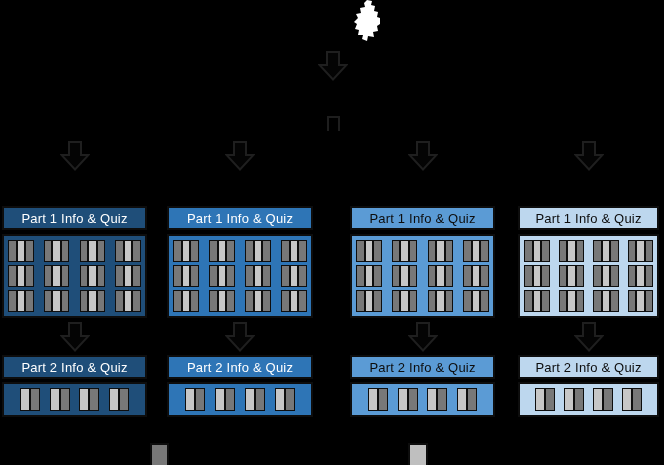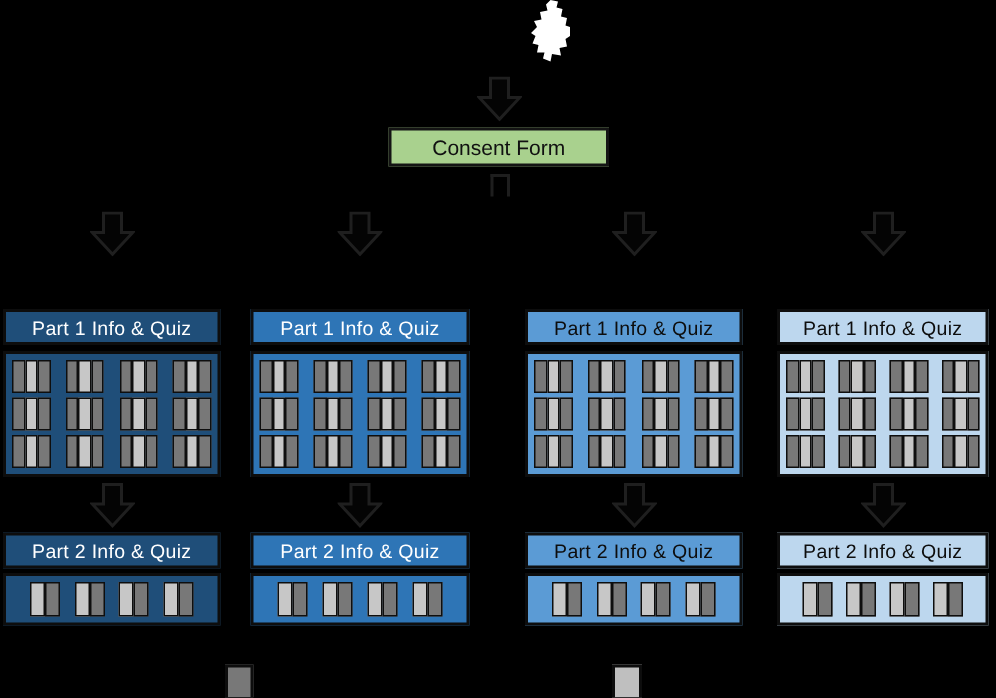--- a/index.html
+++ b/index.html
@@ -38,23 +38,20 @@
 <div id="canvas">
 
   <svg class="abs" style="left:352px;top:0;" width="32" height="43" viewBox="0 0 30 43">
     <polygon fill="#ffffff" points="14,0 19,1 18,5 22,6 21,11 25,12 24,17 27,18 27,24 24,26 25,31 20,32 21,37 15,36 14,41 9,39 10,35 5,35 6,30 2,29 4,24 1,22 5,18 3,14 8,13 7,8 12,7 11,3"></polygon>
   </svg>
 
   <svg class="arrow abs" style="left:318px;top:51px;" width="30" height="30" viewBox="0 0 30 30">
     <path d="M9,1 h12 v13 h7.5 L15,28.5 L1.5,14 h7.5 Z"></path>
   </svg>
 
-  <div class="consent abs" style="left: 259px; top: 85px; width: 147px; height: 26px; background: rgb(169, 209, 142); color: rgb(17, 17, 17);">
-    <span>Consent Form</span>
-  </div>
 
   <div class="shaft abs" style="left:327px;top:116px;width:13px;height:15px;"></div>
 
   <div class="legend-sq abs" style="left: 150px; top: 443px; width: 15px; height: 24px; background: rgb(120, 120, 120);"></div>
   <div class="legend-sq abs" style="left: 408px; top: 443px; width: 16px; height: 24px; background: rgb(191, 191, 191);"></div>
 
 <svg class="arrow abs" width="30" height="30" viewBox="0 0 30 30" style="left: 59.5px; top: 141px;">
       <path d="M9,1 h12 v13 h7.5 L15,28.5 L1.5,14 h7.5 Z"></path>
     </svg>
     <div class="abs" style="left: 2px; top: 206px; width: 145px; height: 211px;">

